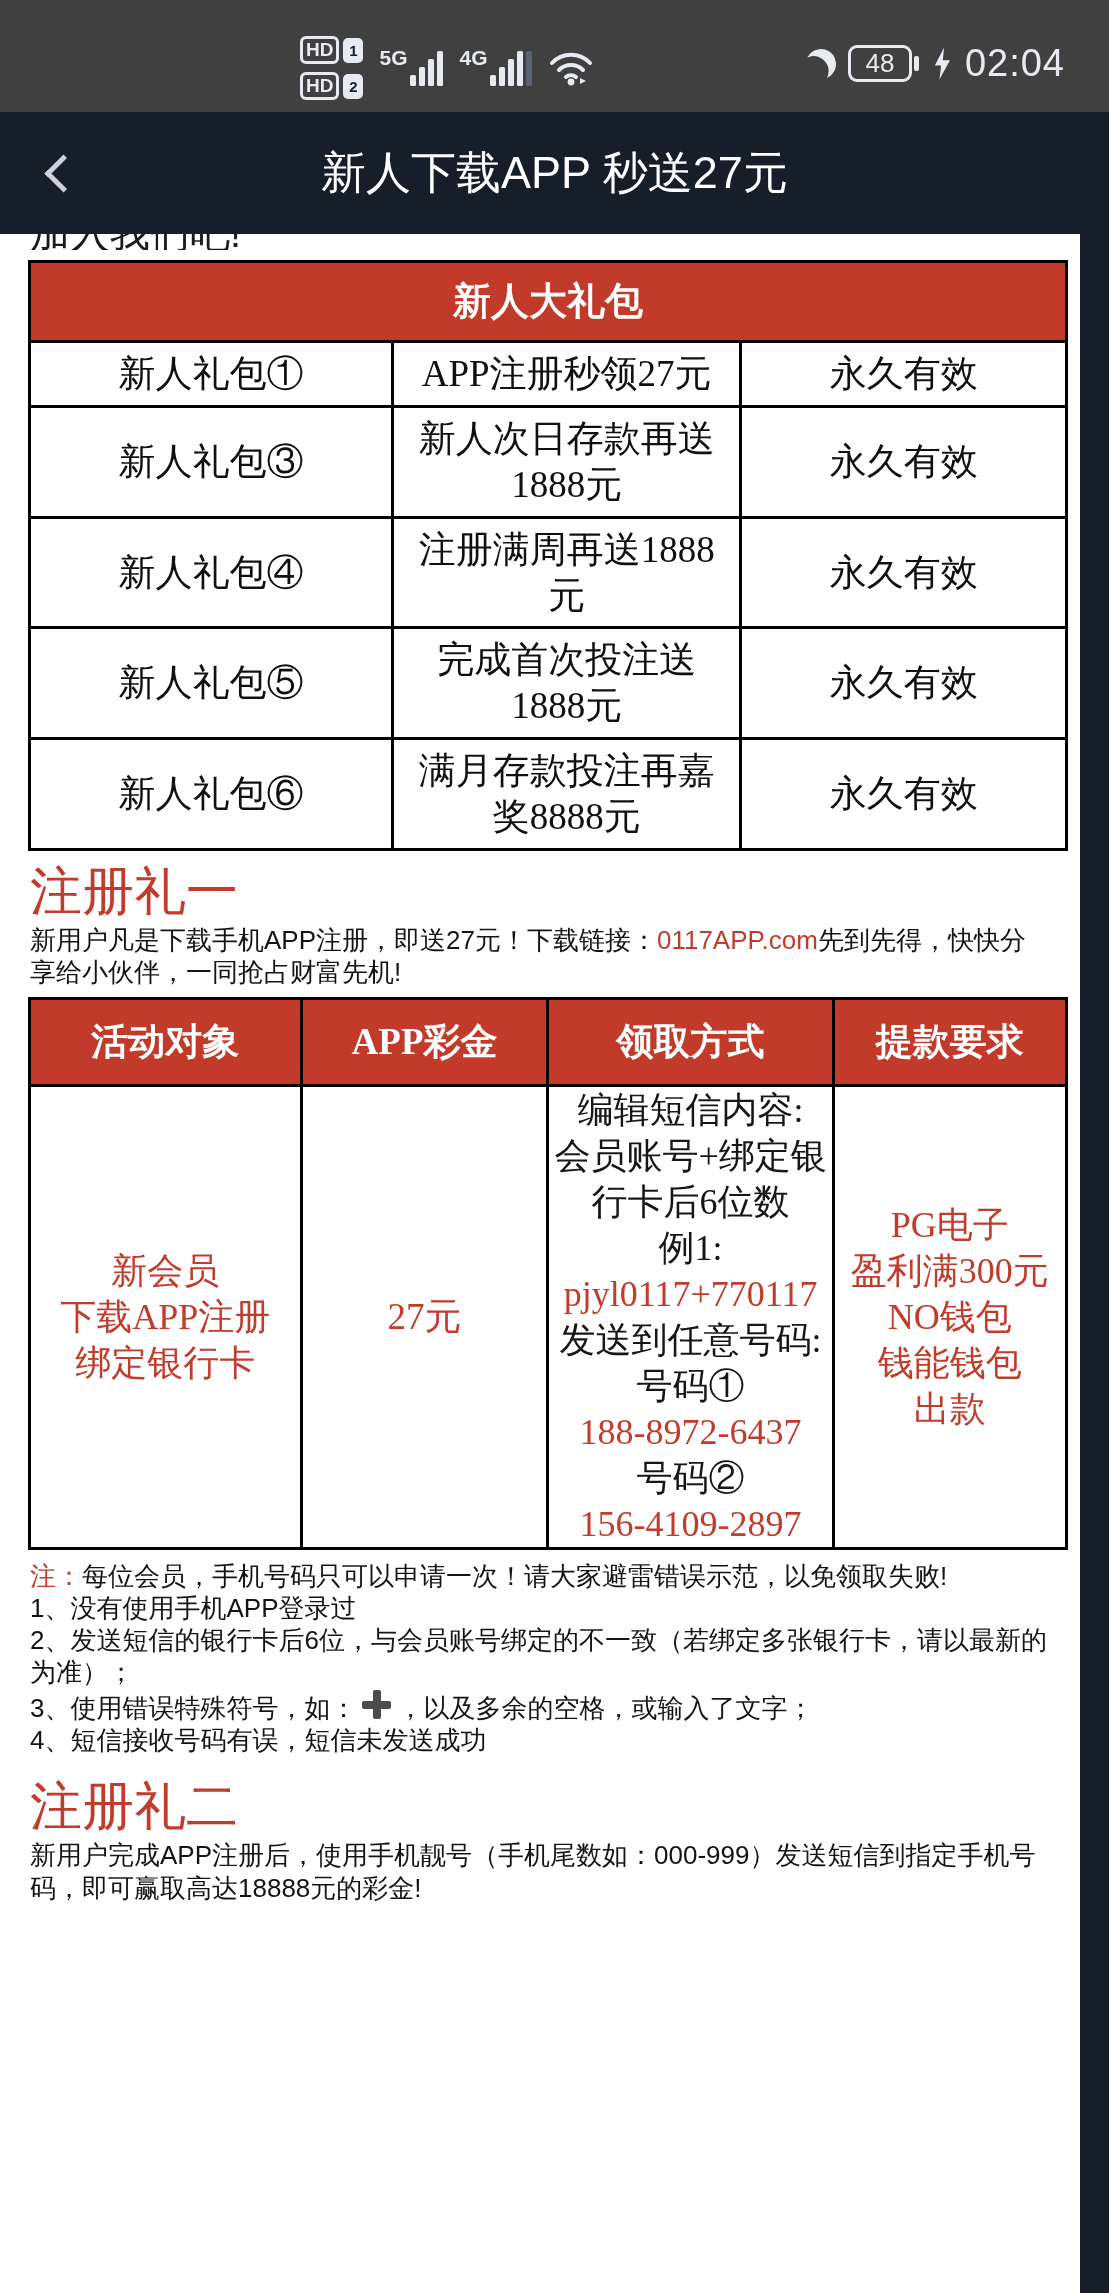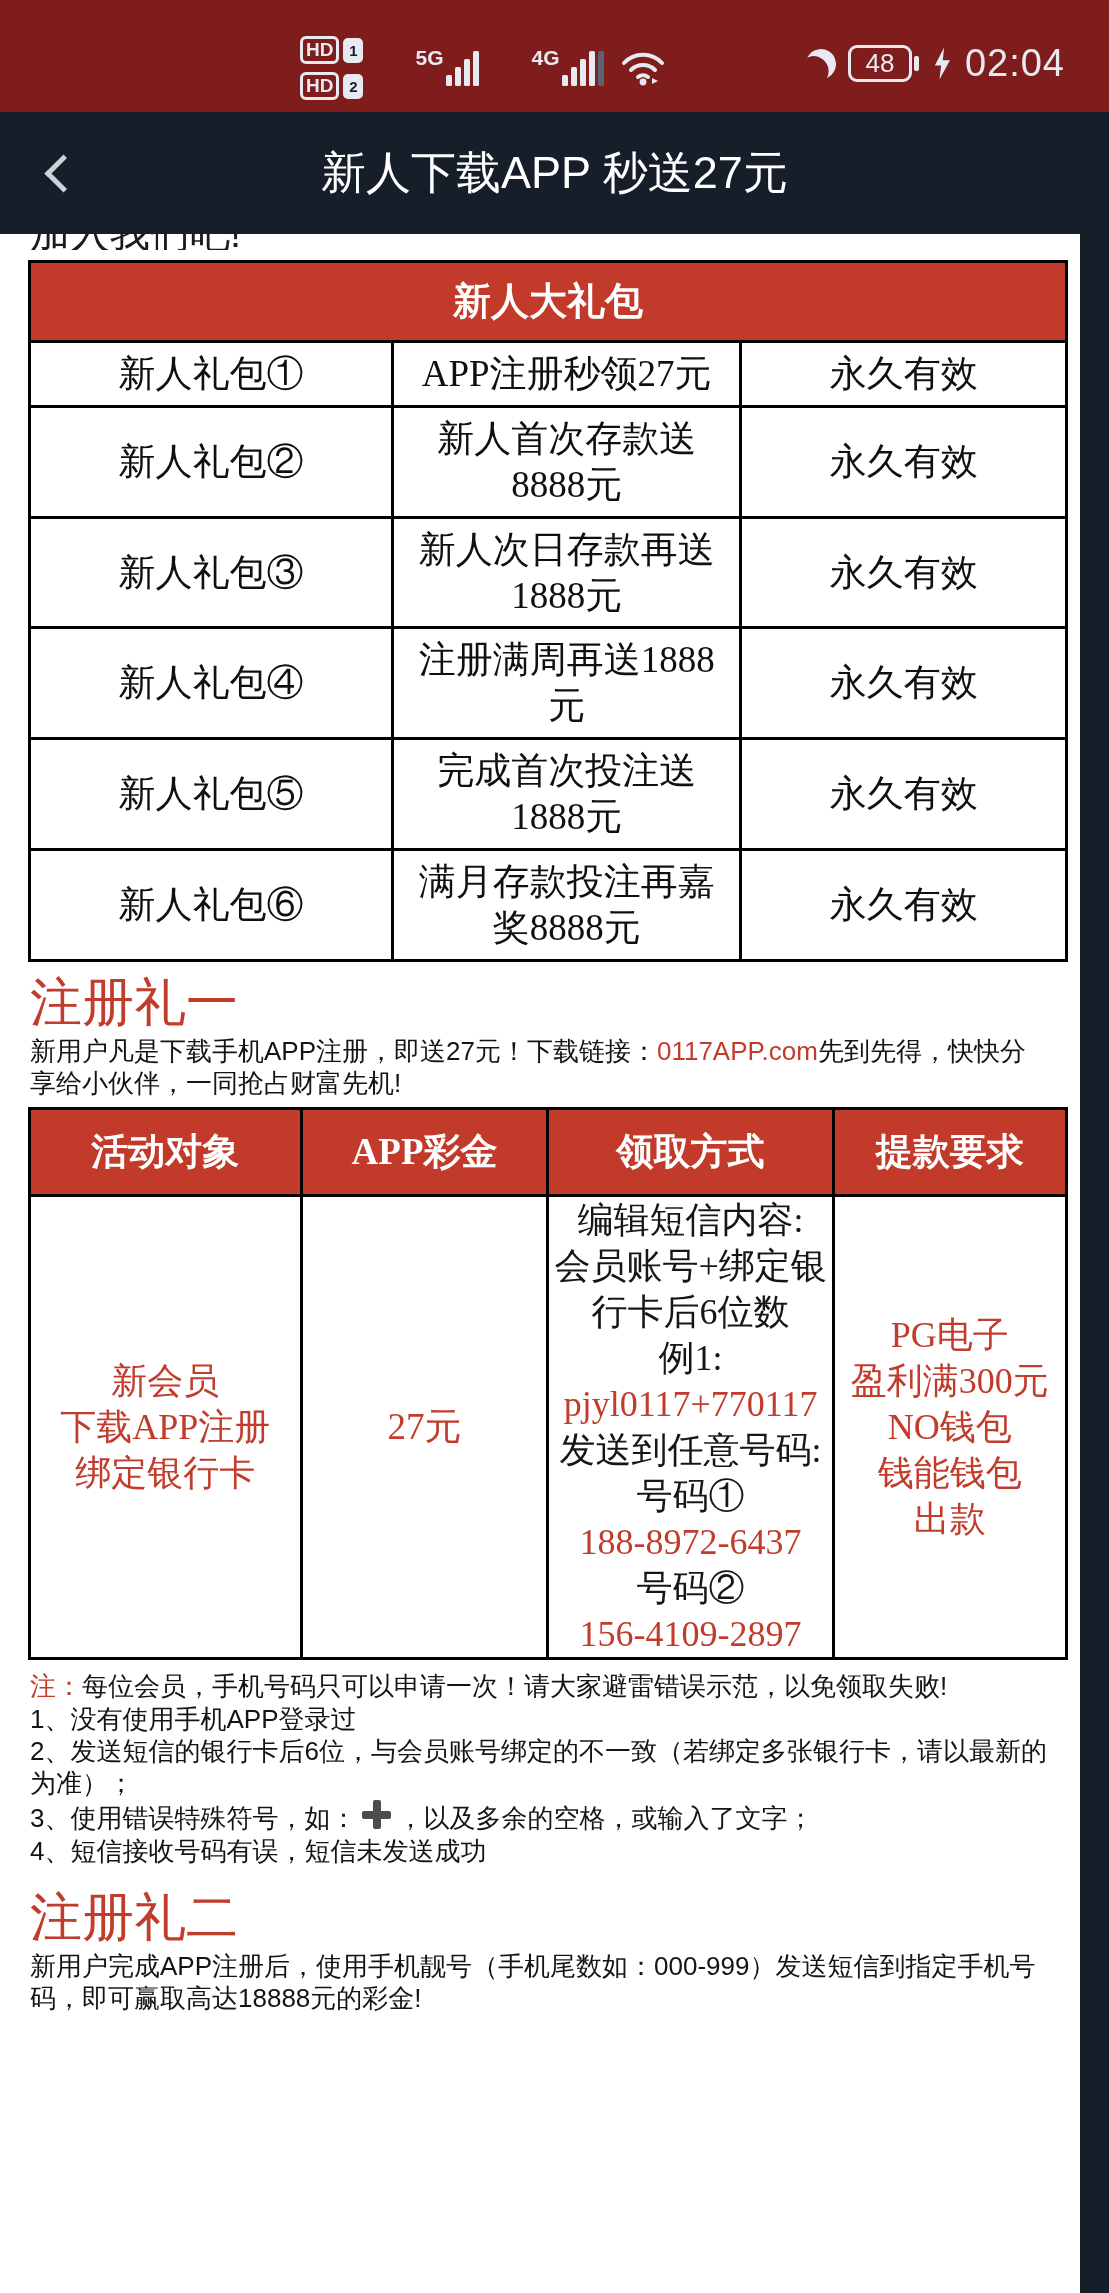--- a/index.html
+++ b/index.html
@@ -3,29 +3,29 @@
 <meta charset="utf-8">
 <style>
   * { margin:0; padding:0; box-sizing:border-box; }
   html,body { width:1109px; height:2293px; overflow:hidden; }
   body {
     background:#161e2a;
     font-family:"Liberation Sans","DejaVu Sans",sans-serif;
     color:#161616;
   }
   
-  .statusbar { position:relative; height:112px; background:#7f1d1d; }
+  .statusbar { position:relative; height:112px; background:#404040; }
   .sb-left { position:absolute; left:300px; top:36px; display:flex; align-items:center; gap:16px; }
   .hd-col { display:flex; flex-direction:column; gap:8px; }
   .hd-row { display:flex; align-items:center; gap:4px; }
   .hd-badge { border:3px solid #e7ebf1; color:#e7ebf1; font-weight:bold; font-size:19px;
               border-radius:6px; padding:0 3px; line-height:22px; }
   .hd-num { background:#e7ebf1; color:#161e2a; font-weight:bold; font-size:15px;
             width:20px; height:25px; border-radius:5px; display:flex; align-items:center; justify-content:center; }
-  .sig { display:flex; align-items:flex-end;margin-left:36px; }
+  .sig { display:flex; align-items:flex-end; }
   .sig-label { font-size:21px; font-weight:bold; color:#e7ebf1; margin-right:3px; transform:translateY(-16px); }
   .bars { display:flex; align-items:flex-end; gap:3px; height:36px; }
   .bars i { display:block; width:6px; background:#e7ebf1; border-radius:1.5px; }
   .bars .h1{height:11px}.bars .h2{height:19px}.bars .h3{height:27px}.bars .h4{height:35px}
   .bars .dim{background:#5a6372}
   .sb-right { position:absolute; right:44px; top:42px; display:flex; align-items:center; gap:12px; }
   .moon { display:inline-block; width:30px; height:30px; border-radius:50%;
           box-shadow:inset -9px 5px 0 0 #e7ebf1; transform:rotate(-15deg); }
   .battery { width:64px; height:37px; border:3px solid #e7ebf1; border-radius:9px;
              display:flex; align-items:center; justify-content:center;
@@ -147,25 +147,20 @@
     <tbody>
         <tr class="thead-red">
           <th colspan="3">新人大礼包</th>
         </tr>
     <tr>
       <td>新人礼包①</td>
       <td>APP注册秒领27元</td>
       <td>永久有效</td>
     </tr>
     <tr>
-      <td>新人礼包②</td>
-      <td>新人首次存款送8888元</td>
-      <td>永久有效</td>
-    </tr>
-    <tr>
       <td>新人礼包③</td>
       <td>新人次日存款再送1888元</td>
       <td>永久有效</td>
     </tr>
     <tr>
       <td>新人礼包④</td>
       <td>注册满周再送1888元</td>
       <td>永久有效</td>
     </tr>
     <tr>

